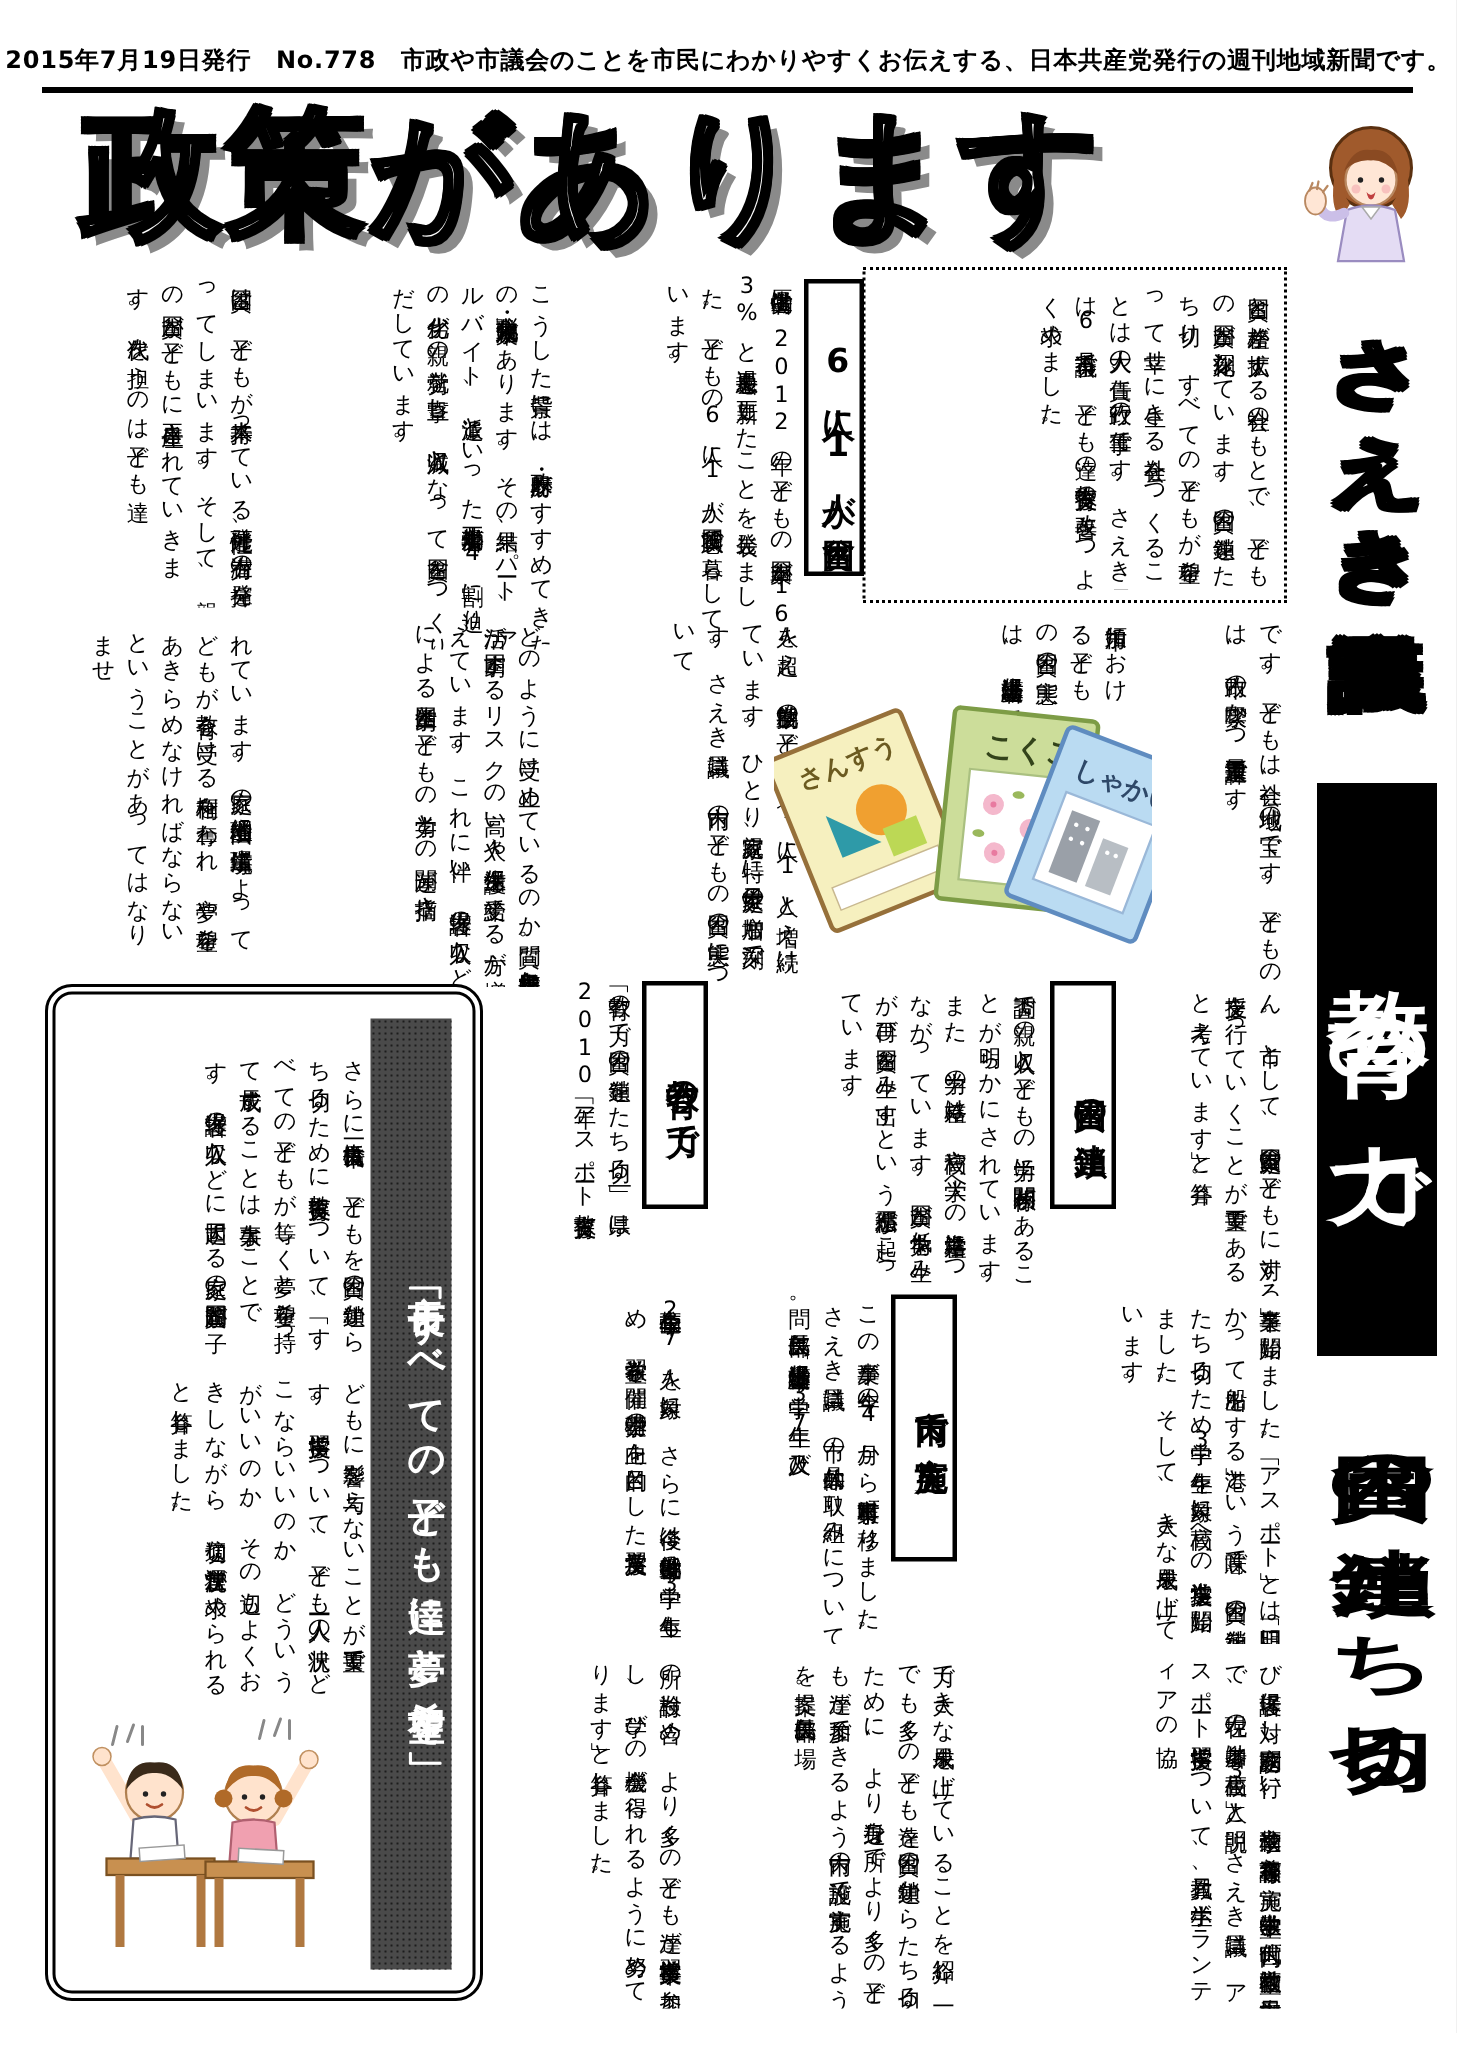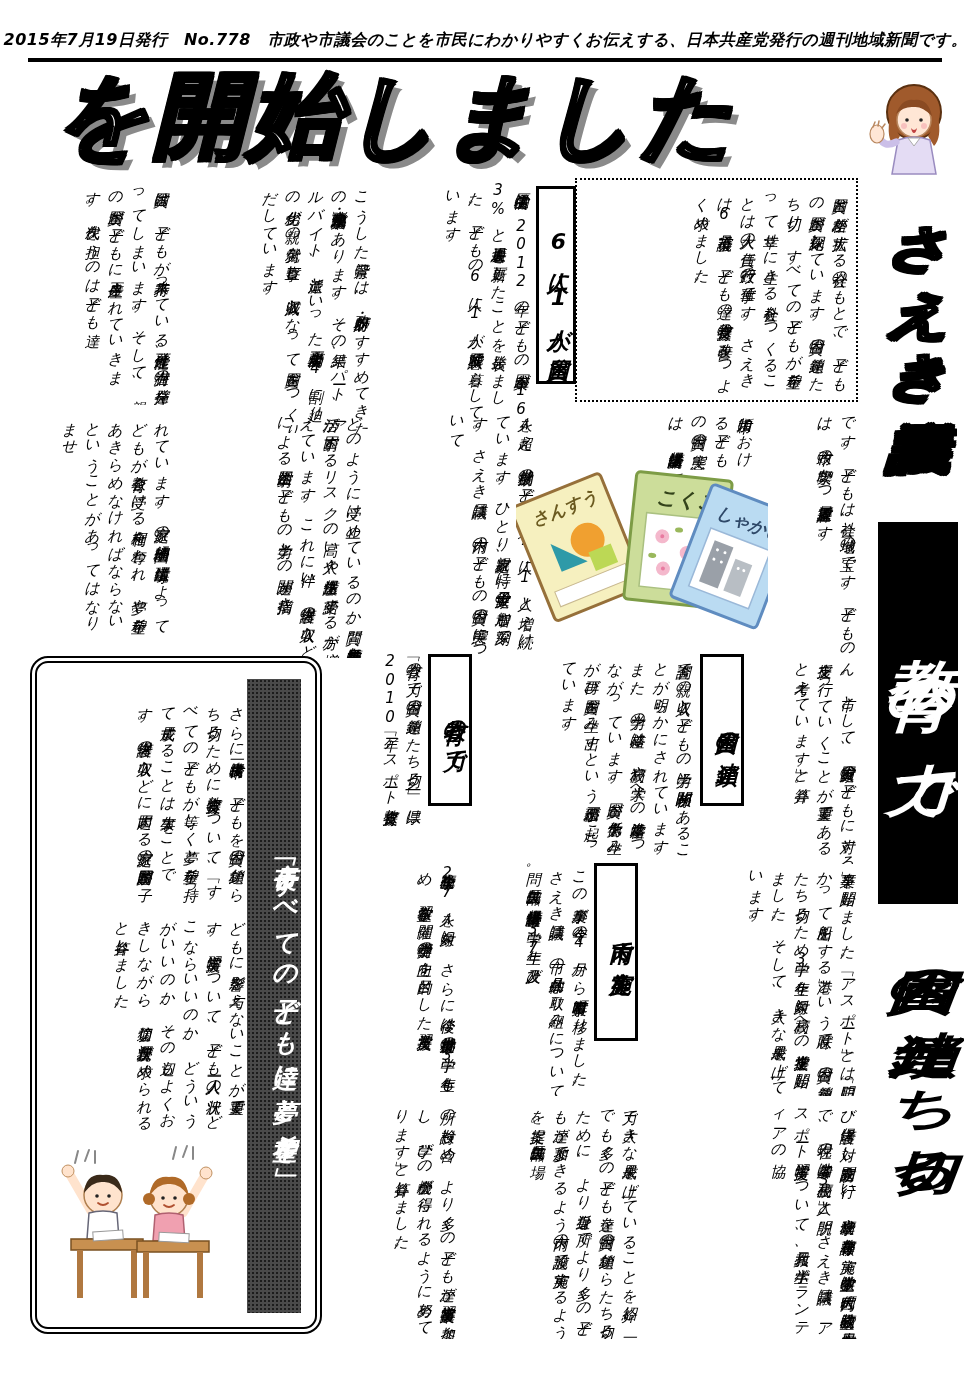--- a/index.html
+++ b/index.html
@@ -1,20 +1,20 @@
 <!DOCTYPE html>
 <html><head>
 <meta charset="utf-8">
 <style>
   * { margin:0; padding:0; box-sizing:border-box; }
   html,body { background:#e8e8e8; }
   #page {
     position:relative; width:971px; height:1376px; margin:0 auto;
     background:#ffffff; overflow:hidden;
-    font-family:"DejaVu Sans", sans-serif; color:#000;font-style:italic;
+    font-family:"DejaVu Sans", sans-serif; color:#000;
   }
   
   #masthead {
     position:absolute; left:0; right:0; top:30px; text-align:center;
     font-size:16px; font-weight:700; letter-spacing:0.5px;
   }
   #masthead-rule { position:absolute; left:28px; top:58px; width:914px; height:4px; background:#000; }
   
   #title {
     position:absolute; left:55px; top:64px; white-space:nowrap;
@@ -117,21 +117,21 @@
   #books-illus { position:absolute; left:516px; top:460px; width:252px; height:172px; }
 </style>
 </head>
 <body>
 
 <div id="page">
 
   <div id="masthead">2015年7月19日発行　No.778　市政や市議会のことを市民にわかりやすくお伝えする、日本共産党発行の週刊地域新聞です。</div>
   <div id="masthead-rule"></div>
 
-  <div id="title">を開始しました</div>
+  <div id="title">政策があります</div>
 
   <svg id="woman-illus" viewBox="0 0 112 100">
     <ellipse cx="62" cy="36" rx="27" ry="27" fill="#a05a2c" stroke="#5a3010" stroke-width="2"></ellipse>
     <circle cx="62" cy="44" r="17" fill="#ffe6d5" stroke="#b98860" stroke-width="1.5"></circle>
     <path d="M44,38 Q50,22 62,24 Q76,22 80,40 Q70,30 62,31 Q52,30 44,38 Z" fill="#8a4a22"></path>
     <path d="M38,40 Q34,62 42,70 L48,60 Q42,52 44,40 Z" fill="#a05a2c"></path>
     <path d="M86,40 Q90,62 82,70 L76,60 Q82,52 80,40 Z" fill="#a05a2c"></path>
     <circle cx="55" cy="44" r="1.8" fill="#222"></circle>
     <circle cx="69" cy="44" r="1.8" fill="#222"></circle>
     <circle cx="52" cy="50" r="3" fill="#f6b8b8" opacity="0.8"></circle>

